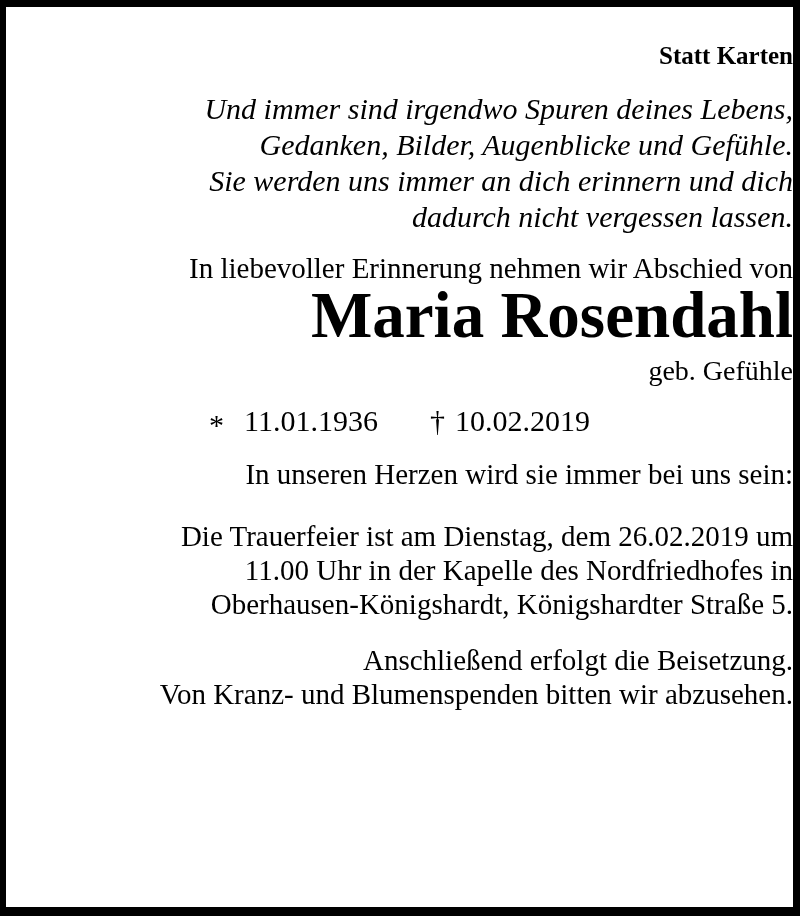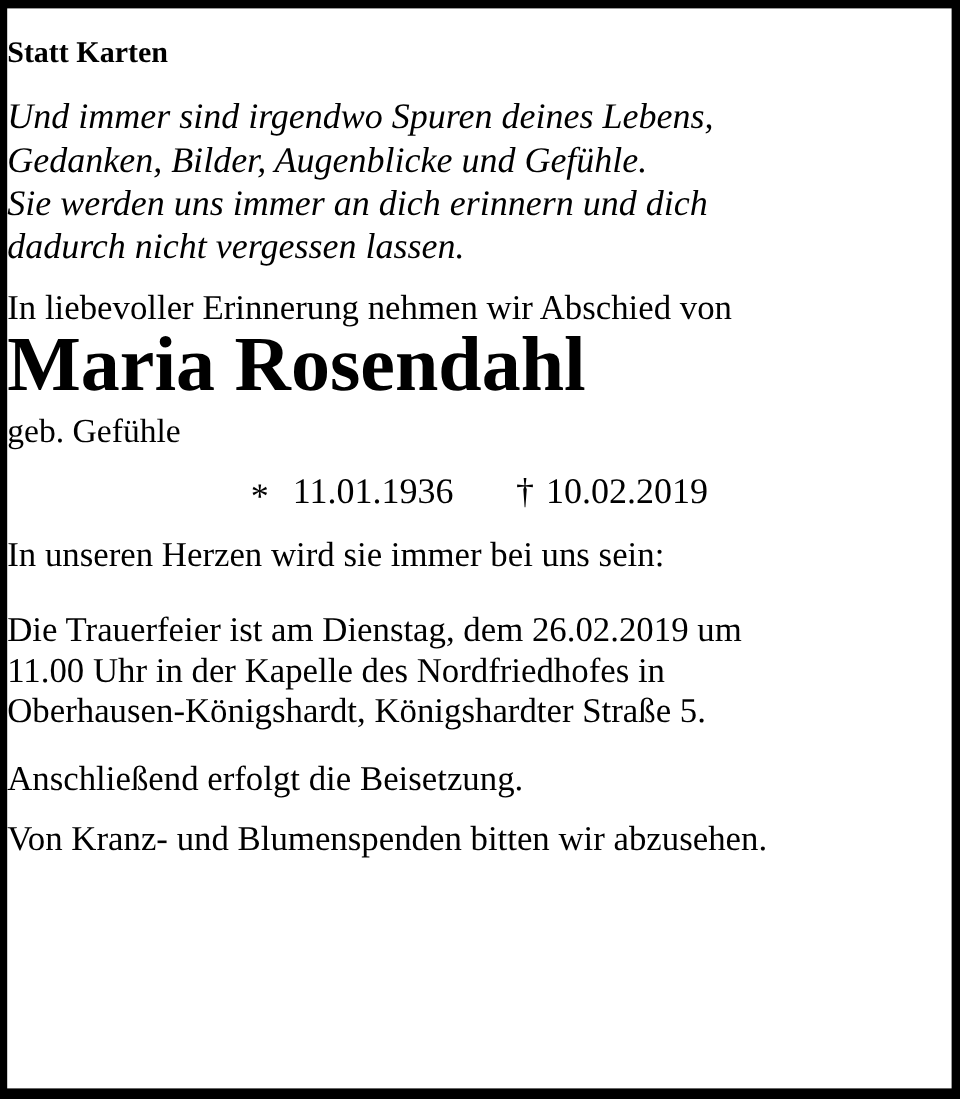--- a/index.html
+++ b/index.html
@@ -15,22 +15,22 @@
     font-family: "Liberation Serif", "DejaVu Serif", serif;
     color: #000000;
   }
   .sheet {
     position: absolute;
     left: 6px;
     top: 7px;
     right: 7px;
     bottom: 9px;
     background: #ffffff;
-    text-align: left;
-    padding-top: 23px;
+    text-align: right;
+    padding-top: 34px;
     box-sizing: border-box;
   }
   .header {
     font-size: 25px;
     font-weight: bold;
     line-height: 30px;
   }
   .poem {
     margin-top: 20px;
     font-style: italic;
@@ -89,21 +89,20 @@
     margin-top: 28px;
     font-size: 29px;
     line-height: 34px;
   }
   .burial {
     margin-top: 22px;
     font-size: 29px;
     line-height: 34px;
   }
   .donations {
-    margin-top: 16px;
     font-size: 29px;
     line-height: 34px;
   }
 </style>
 </head>
 <body>
 
 <div class="sheet">
 
   <div class="header">Statt Karten</div>

